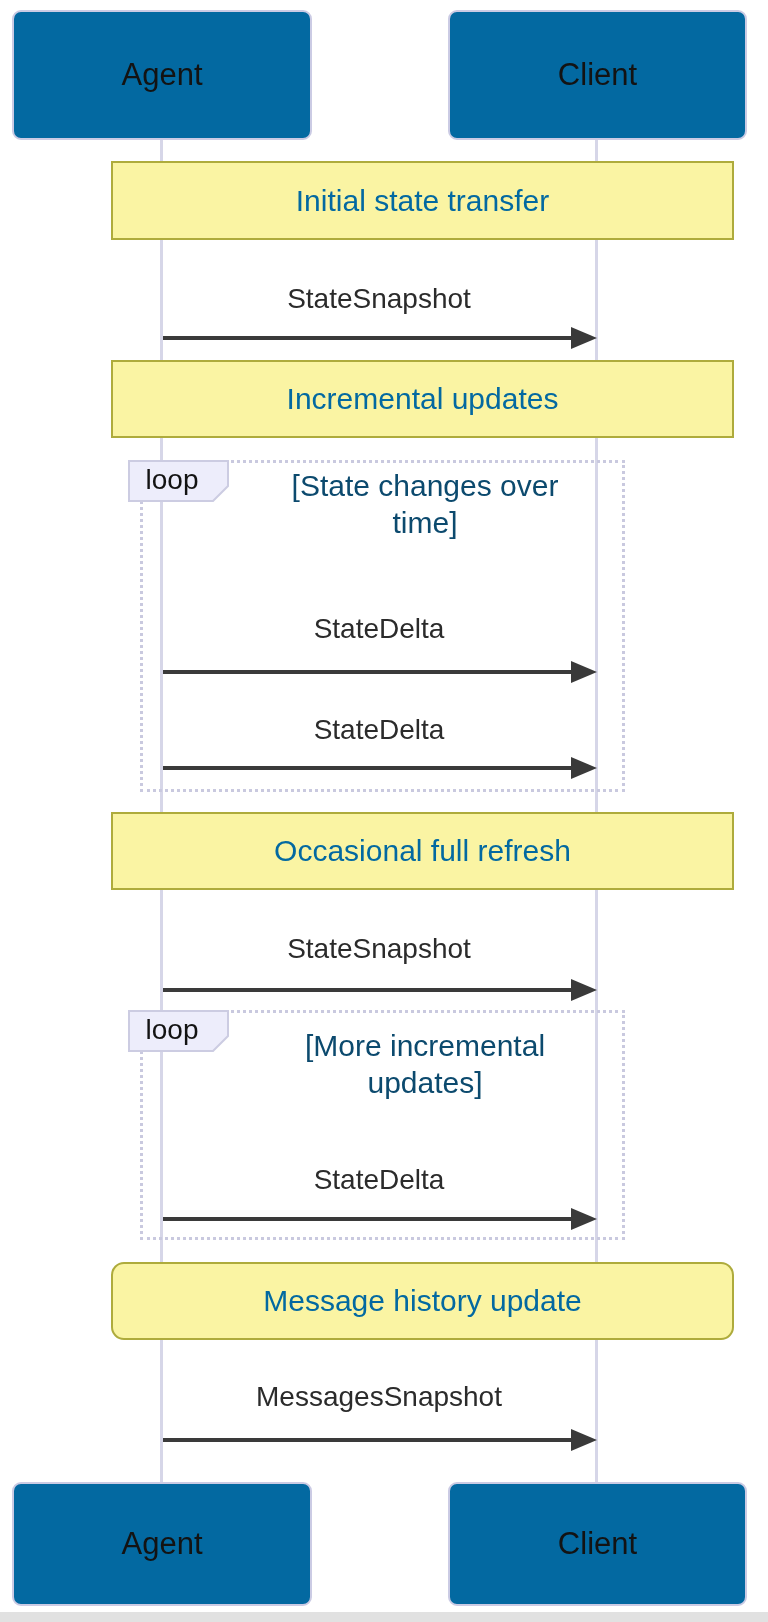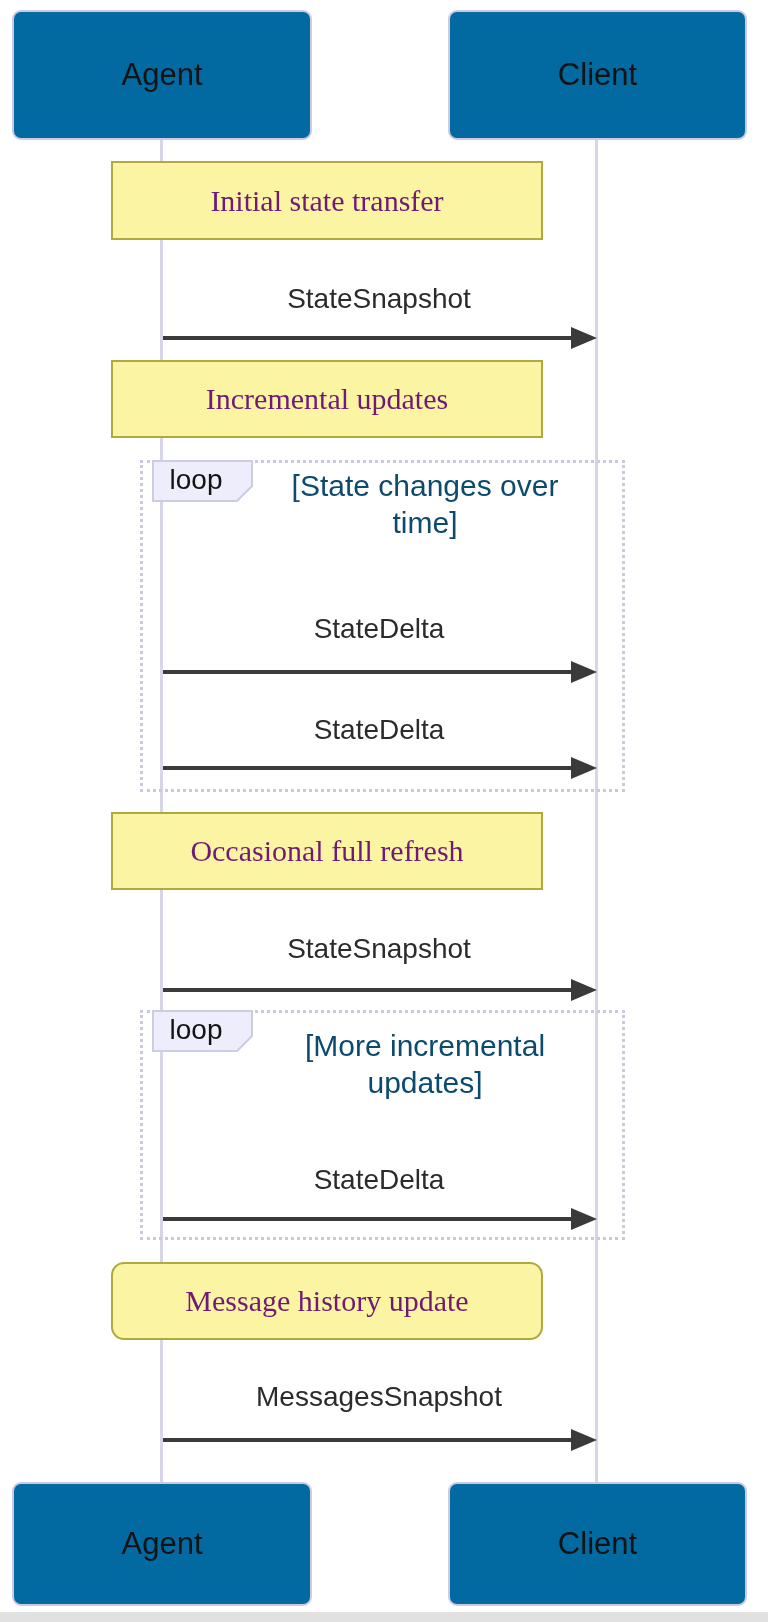--- a/index.html
+++ b/index.html
@@ -31,31 +31,30 @@
     position: absolute;
     top: 140px;
     height: 1342px;
     width: 3px;
     background: #D6D6E8;
   }
 
   .note {
     position: absolute;
     left: 111px;
-    width: 432px;
+    width: 623px;
     height: 78px;
     background: #FAF4A3;
     border: 2px solid #AEAB3C;
     box-sizing: border-box;
     display: flex;
     align-items: center;
     justify-content: center;
     font-size: 30px;
-    color: #701a75;
-    font-family: Liberation Serif, serif;
+    color: #0369a1;
   }
 
   .msg-label {
     position: absolute;
     left: 161px;
     width: 436px;
     text-align: center;
     font-size: 28px;
     color: #2b2b2b;
   }
@@ -83,21 +82,21 @@
 
   .loop-box {
     position: absolute;
     left: 140px;
     width: 485px;
     border: 3px dotted #C9C9DF;
     box-sizing: border-box;
   }
   .loop-tag {
     position: absolute;
-    left: 152px;
+    left: 128px;
     width: 102px;
     height: 36px;
     text-align: center;
   }
   .loop-tag .tag-text {
     position: absolute;
     left: 0; top: 0;
     width: 88px; height: 40px;
     display: flex;
     align-items: center;

